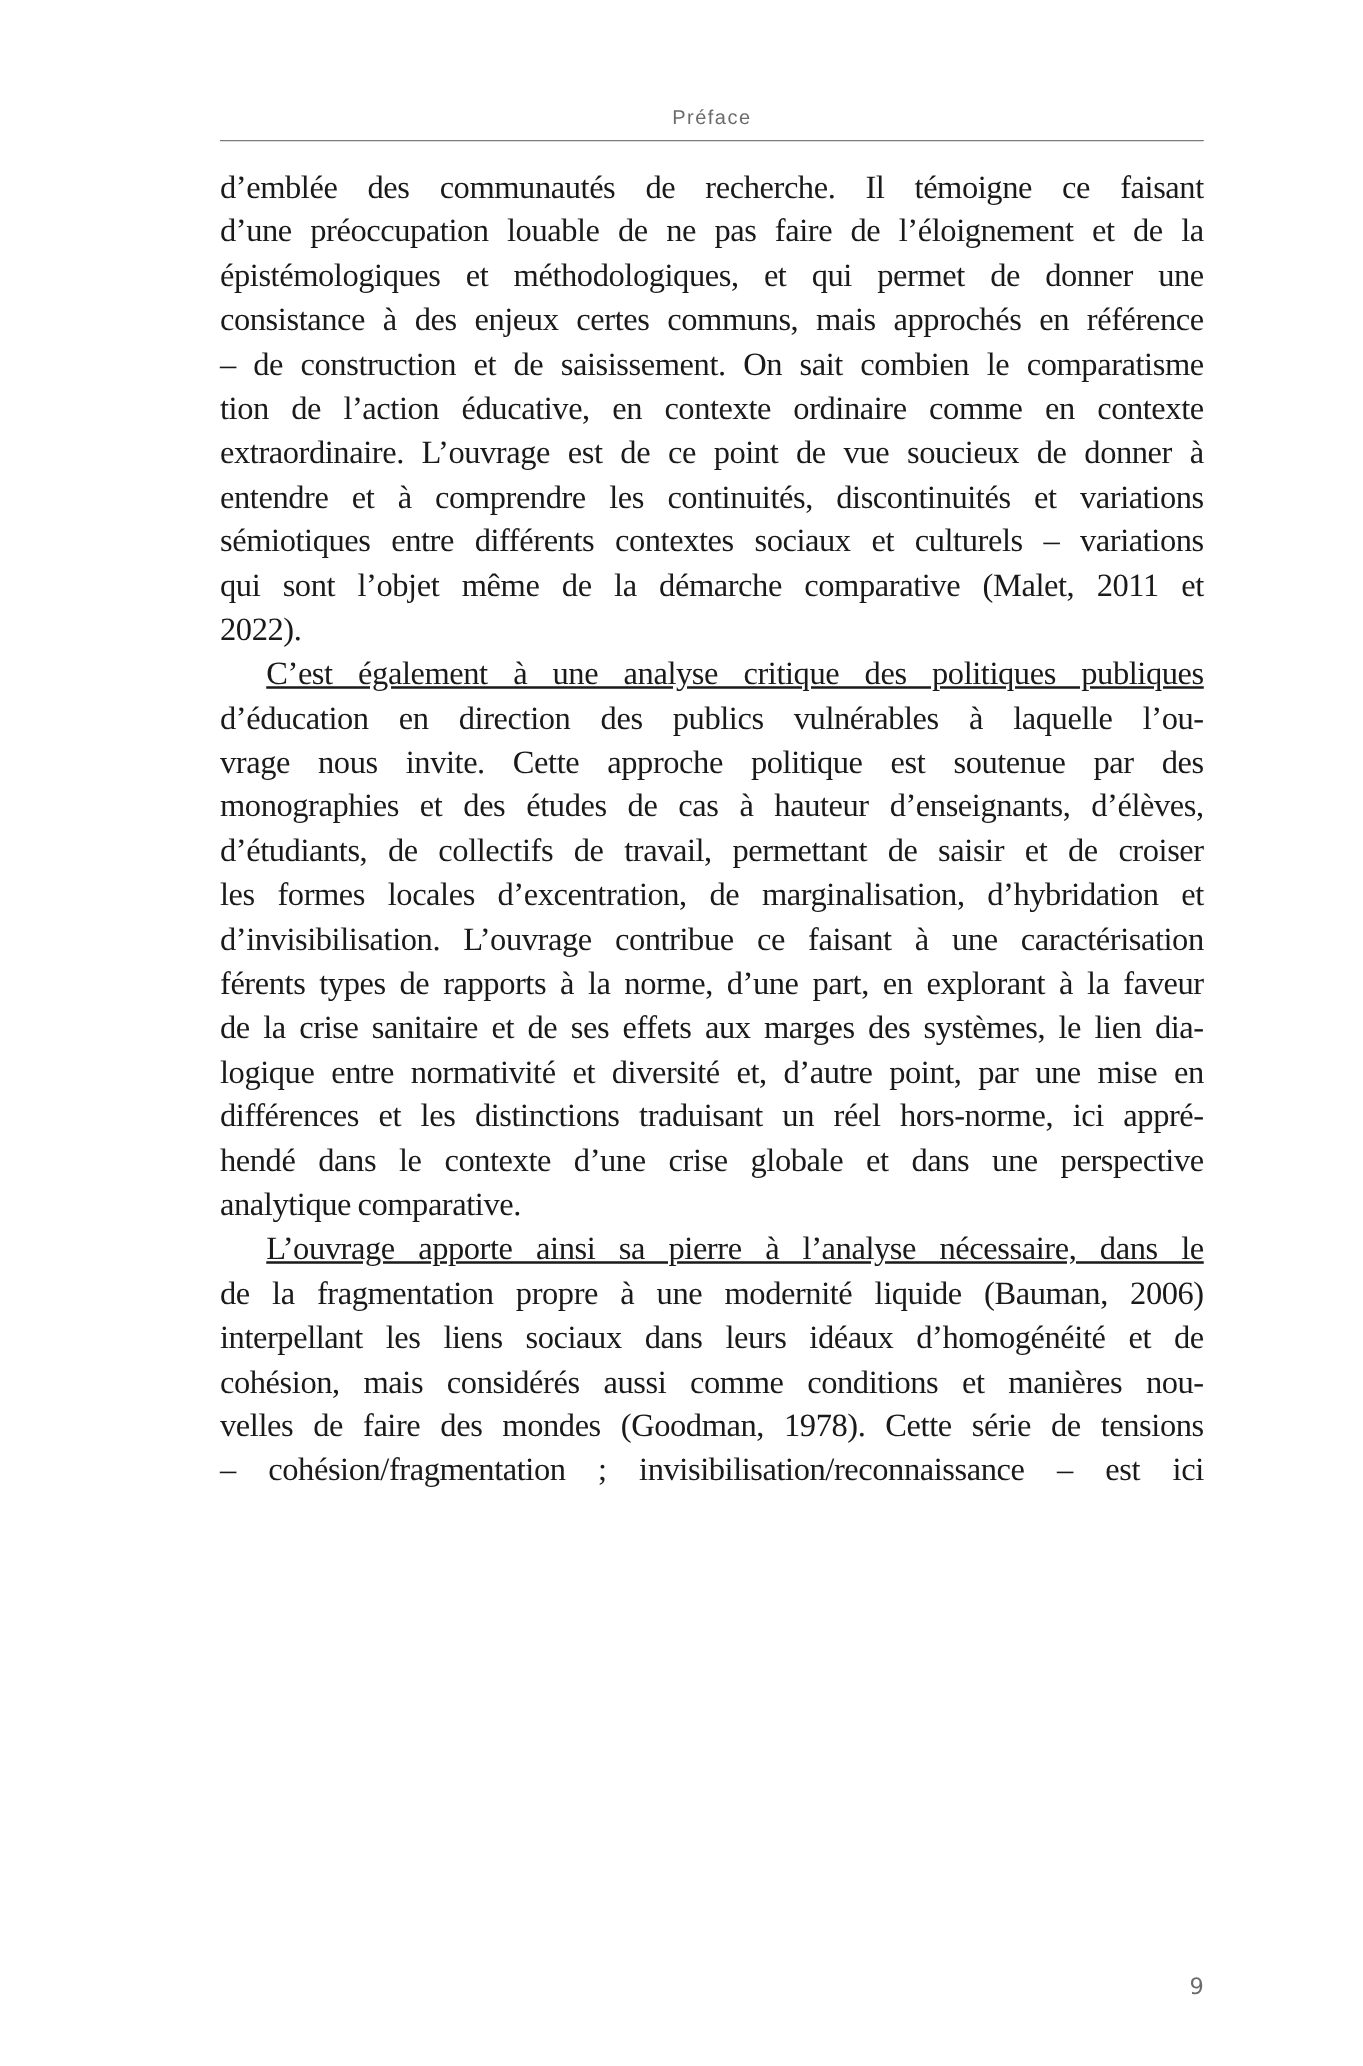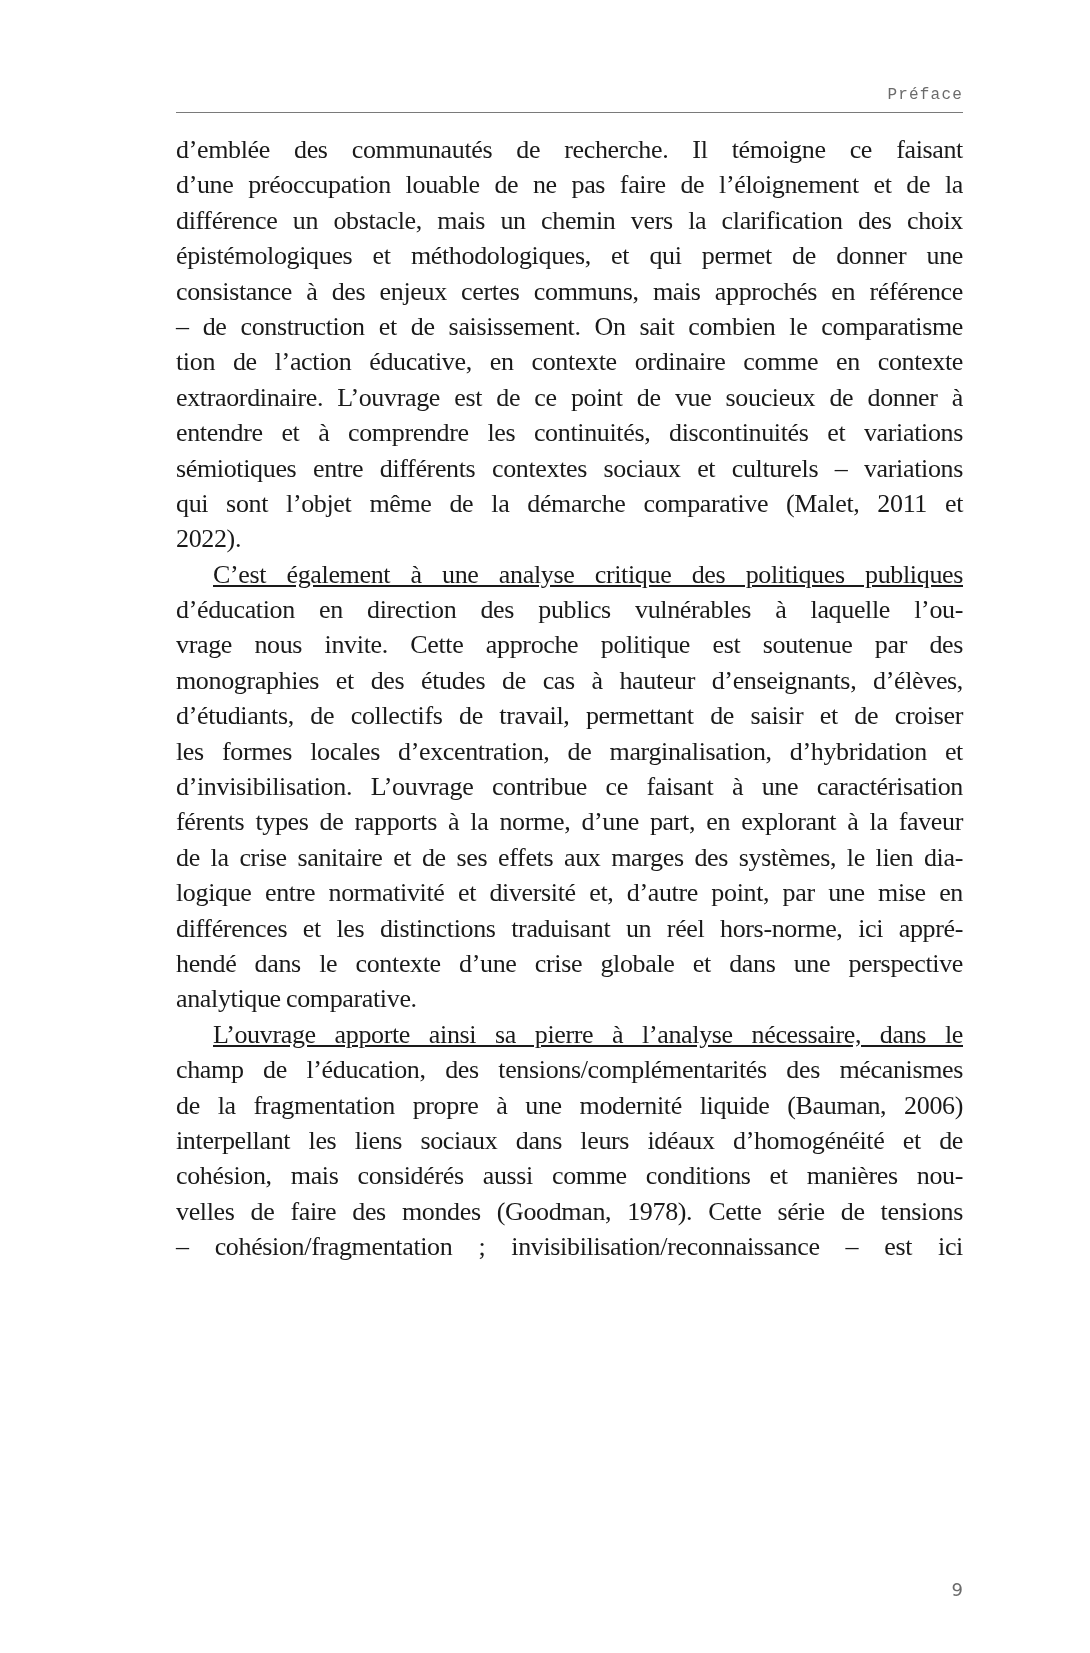--- a/index.html
+++ b/index.html
@@ -19,22 +19,22 @@
       width: 1090px; height: 1653px;
       background: #ffffff;
     }
     .running-head {
       position: absolute;
       left: 176px;
       width: 787px;
       top: 84px;
       height: 28px;
       border-bottom: 1.5px solid #7a7a7a;
-      text-align: right;
-      font-family: Liberation Mono, monospace;
+      text-align: center;
+      font-family: Liberation Sans, sans-serif;
       font-size: 16px;
       letter-spacing: 1.2px;
       color: #6b6b6b;
       line-height: 22px;
     }
     .body-text {
       position: absolute;
       left: 176px;
       top: 132px;
       width: 787px;
@@ -75,21 +75,20 @@
 
 <div class="page">
   <div class="running-head">
     <span>Préface</span>
   </div>
 
   <div class="body-text" id="body-text">
       <div>
         <div class="line">d’emblée des communautés de recherche. Il témoigne ce faisant</div>
         <div class="line">d’une préoccupation louable de ne pas faire de l’éloignement et de la</div>
-        <div class="line">différence un obstacle, mais un chemin vers la clarification des choix</div>
         <div class="line">épistémologiques et méthodologiques, et qui permet de donner une</div>
         <div class="line">consistance à des enjeux certes communs, mais approchés en référence</div>
         <div class="line">– de construction et de saisissement. On sait combien le comparatisme</div>
         <div class="line">tion de l’action éducative, en contexte ordinaire comme en contexte</div>
         <div class="line">extraordinaire. L’ouvrage est de ce point de vue soucieux de donner à</div>
         <div class="line">entendre et à comprendre les continuités, discontinuités et variations</div>
         <div class="line">sémiotiques entre différents contextes sociaux et culturels – variations</div>
         <div class="line">qui sont l’objet même de la démarche comparative (Malet, 2011 et</div>
         <div class="line last">2022).</div>
       </div>
@@ -103,21 +102,20 @@
         <div class="line">d’invisibilisation. L’ouvrage contribue ce faisant à une caractérisation</div>
         <div class="line">férents types de rapports à la norme, d’une part, en explorant à la faveur</div>
         <div class="line">de la crise sanitaire et de ses effets aux marges des systèmes, le lien dia-</div>
         <div class="line">logique entre normativité et diversité et, d’autre point, par une mise en</div>
         <div class="line">différences et les distinctions traduisant un réel hors-norme, ici appré-</div>
         <div class="line">hendé dans le contexte d’une crise globale et dans une perspective</div>
         <div class="line last">analytique comparative.</div>
       </div>
       <div>
         <div class="line indent">L’ouvrage apporte ainsi sa pierre à l’analyse nécessaire, dans le</div>
-        <div class="line">champ de l’éducation, des tensions/complémentarités des mécanismes</div>
         <div class="line">de la fragmentation propre à une modernité liquide (Bauman, 2006)</div>
         <div class="line">interpellant les liens sociaux dans leurs idéaux d’homogénéité et de</div>
         <div class="line">cohésion, mais considérés aussi comme conditions et manières nou-</div>
         <div class="line">velles de faire des mondes (Goodman, 1978). Cette série de tensions</div>
         <div class="line">– cohésion/fragmentation ; invisibilisation/reconnaissance – est ici</div>
       </div>
     </div>
 
   <div class="folio">9</div>
 </div>

